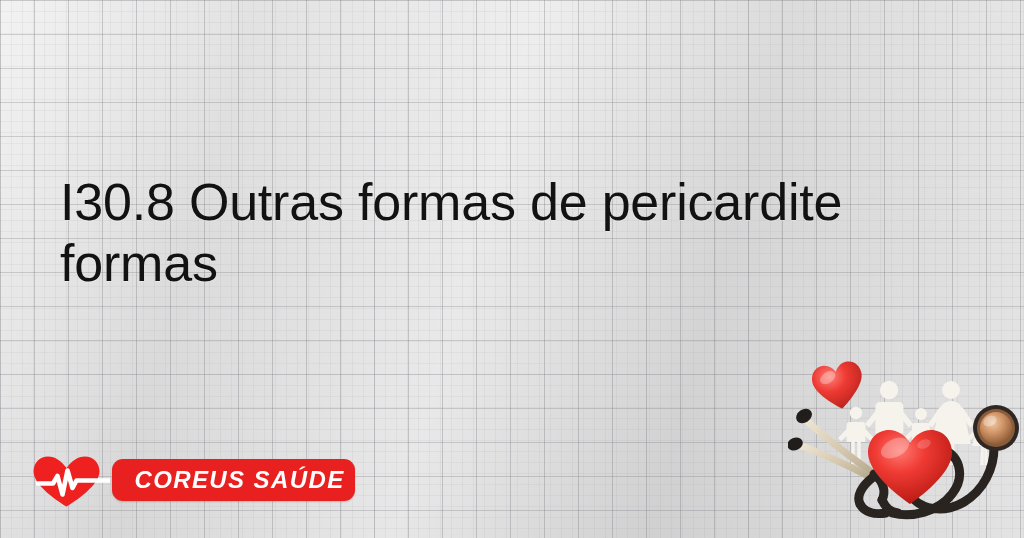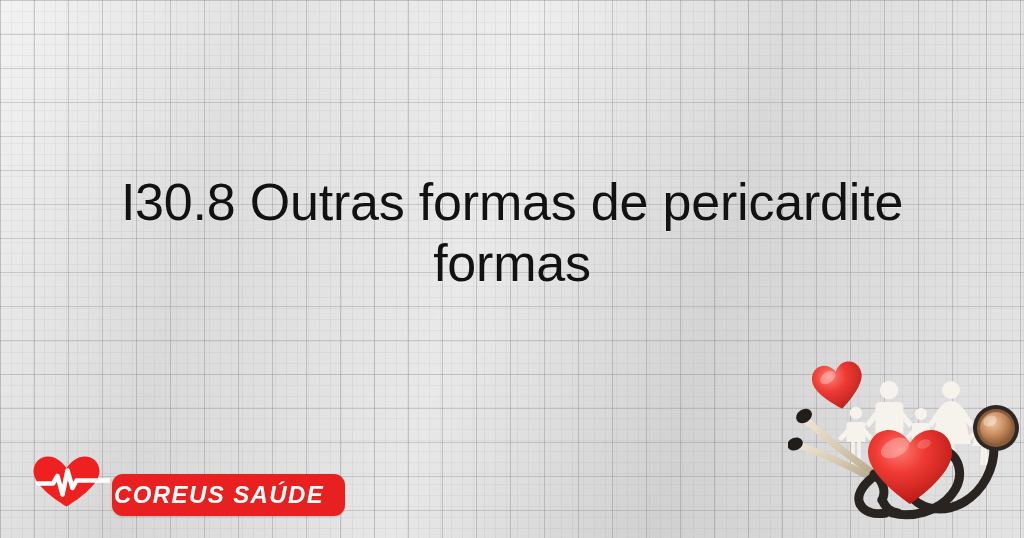--- a/index.html
+++ b/index.html
@@ -49,21 +49,20 @@
         rgba(255,255,255,0.30) 100%),
       linear-gradient(to bottom, #e3e3e3 0%, #dcdcdc 45%, #d7d7d8 100%);
   }
 
   
   #title-block {
     position: absolute;
     left: 60px;
     top: 172px;
     width: 904px;
-    text-align: center;
   }
   #title-block .title-text {
     margin: 0;
     font-family: "Liberation Sans", sans-serif;
     font-weight: 400;
     font-size: 52px;
     line-height: 1.17;
     color: #121212;
     letter-spacing: -0.2px;
     text-shadow: 0 1px 0 rgba(255,255,255,0.35);
@@ -80,29 +79,30 @@
   #logo .logo-heart {
     position: absolute;
     left: 0px;
     top: 4px;
     width: 80px;
     height: 54px;
   }
   #logo .logo-badge {
     position: absolute;
     left: 82px;
-    top: 24px;
+    top: 9px;
     width: 233px;
     height: 42px;
     background: #e8201f;
     border-radius: 11px;
     display: flex;
     align-items: center;
-    justify-content: flex-start;
+    justify-content: center;
     box-shadow: 0 1px 2px rgba(0,0,0,0.18);
+    padding-left: 10px;
   }
   #logo .logo-badge-text {
     font-family: "Liberation Sans", sans-serif;
     font-style: italic;
     font-weight: 700;
     font-size: 24px;
     letter-spacing: 1.4px;
     color: #fdfdfd;
     white-space: nowrap;
     padding-left: 2px;

